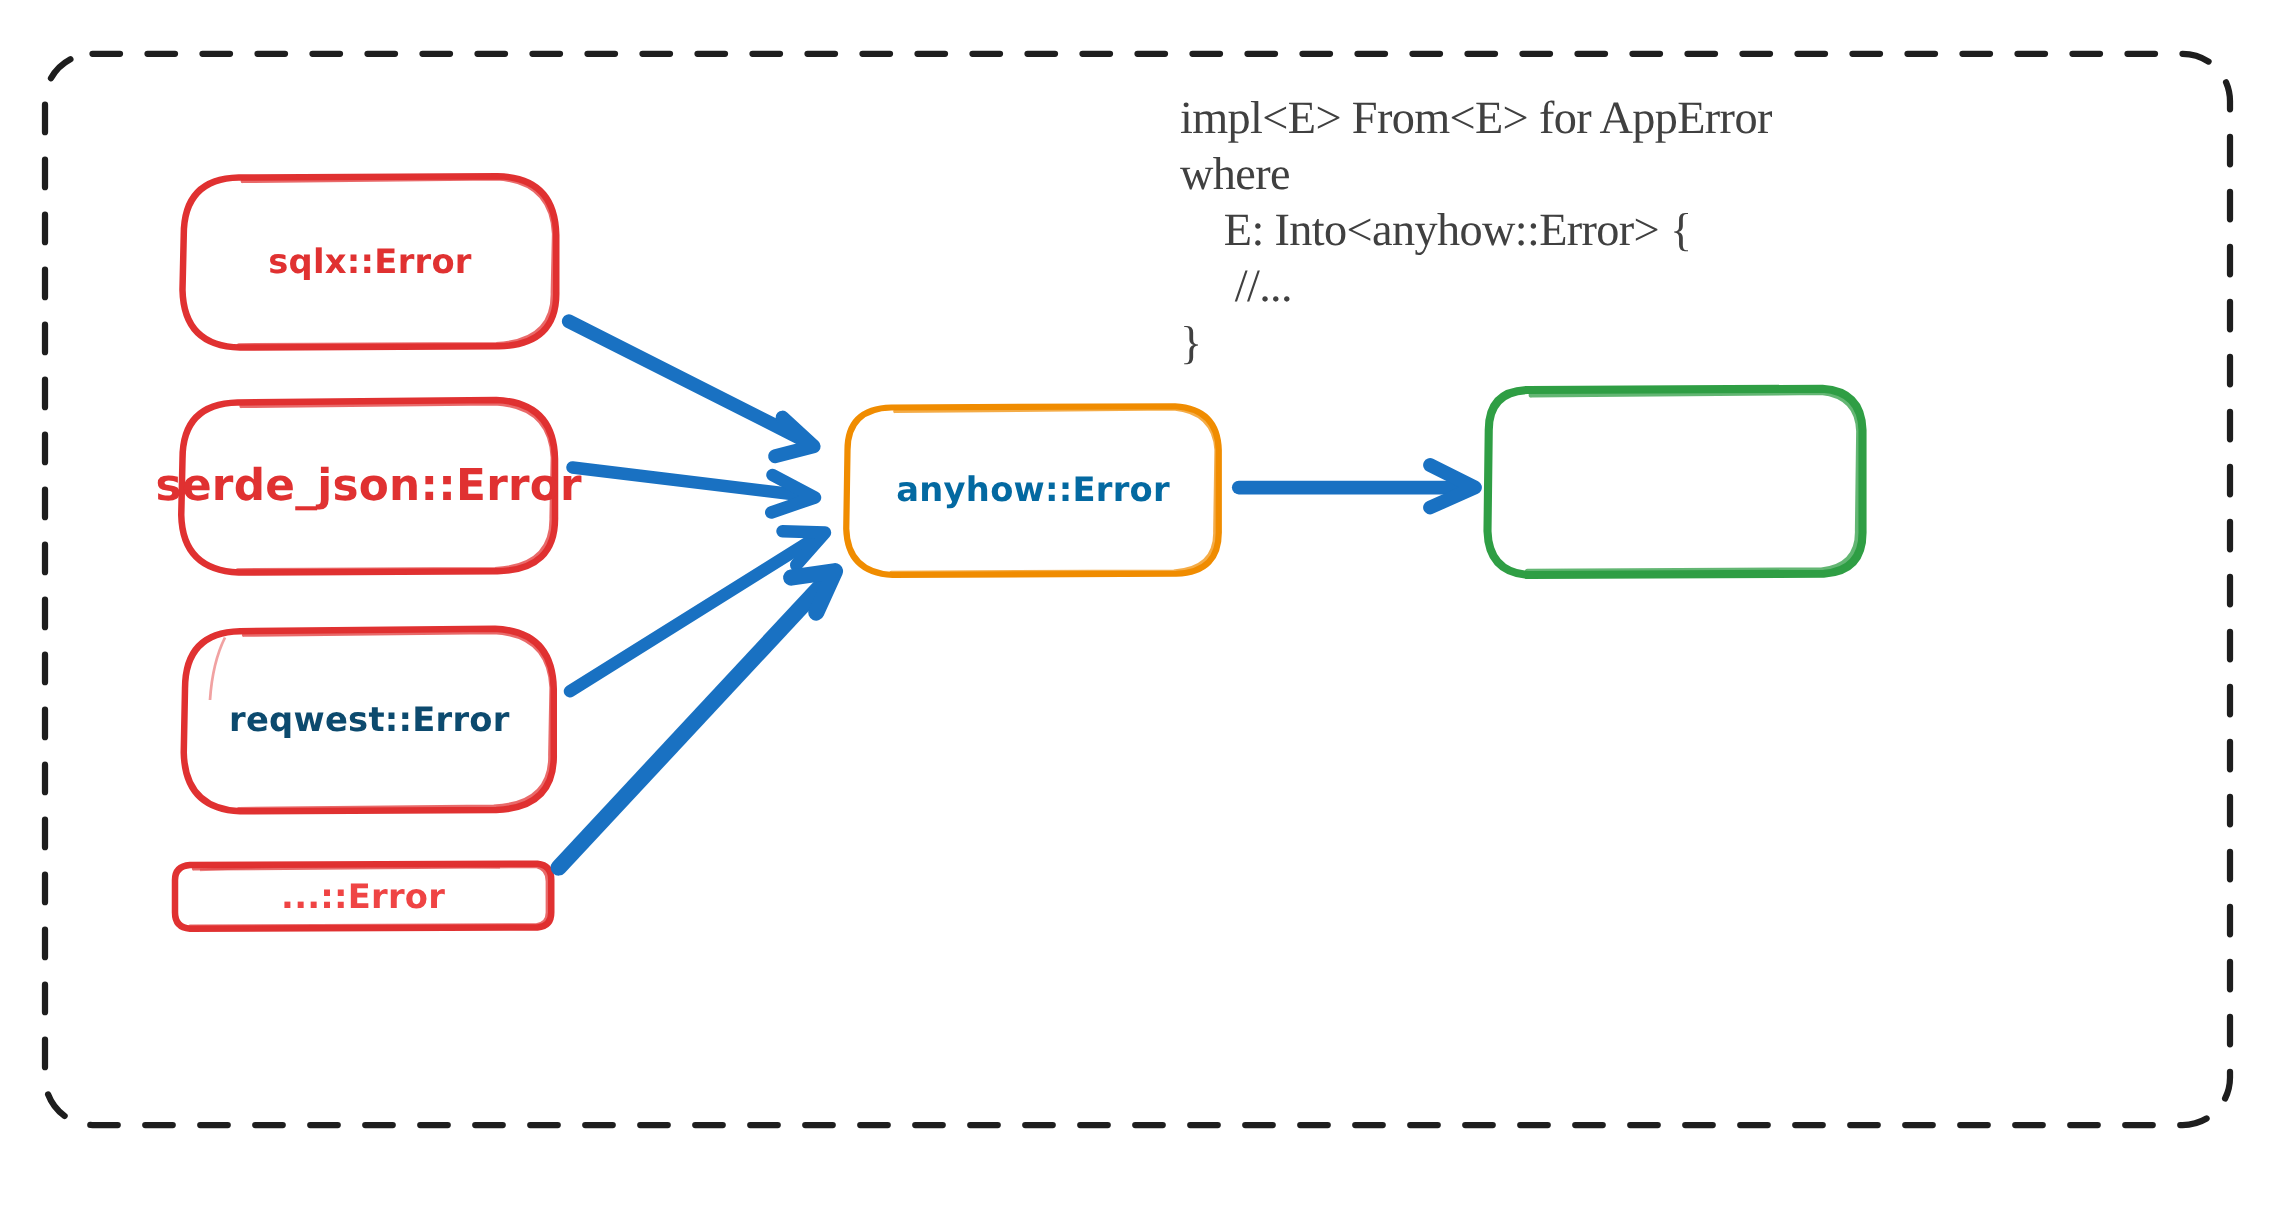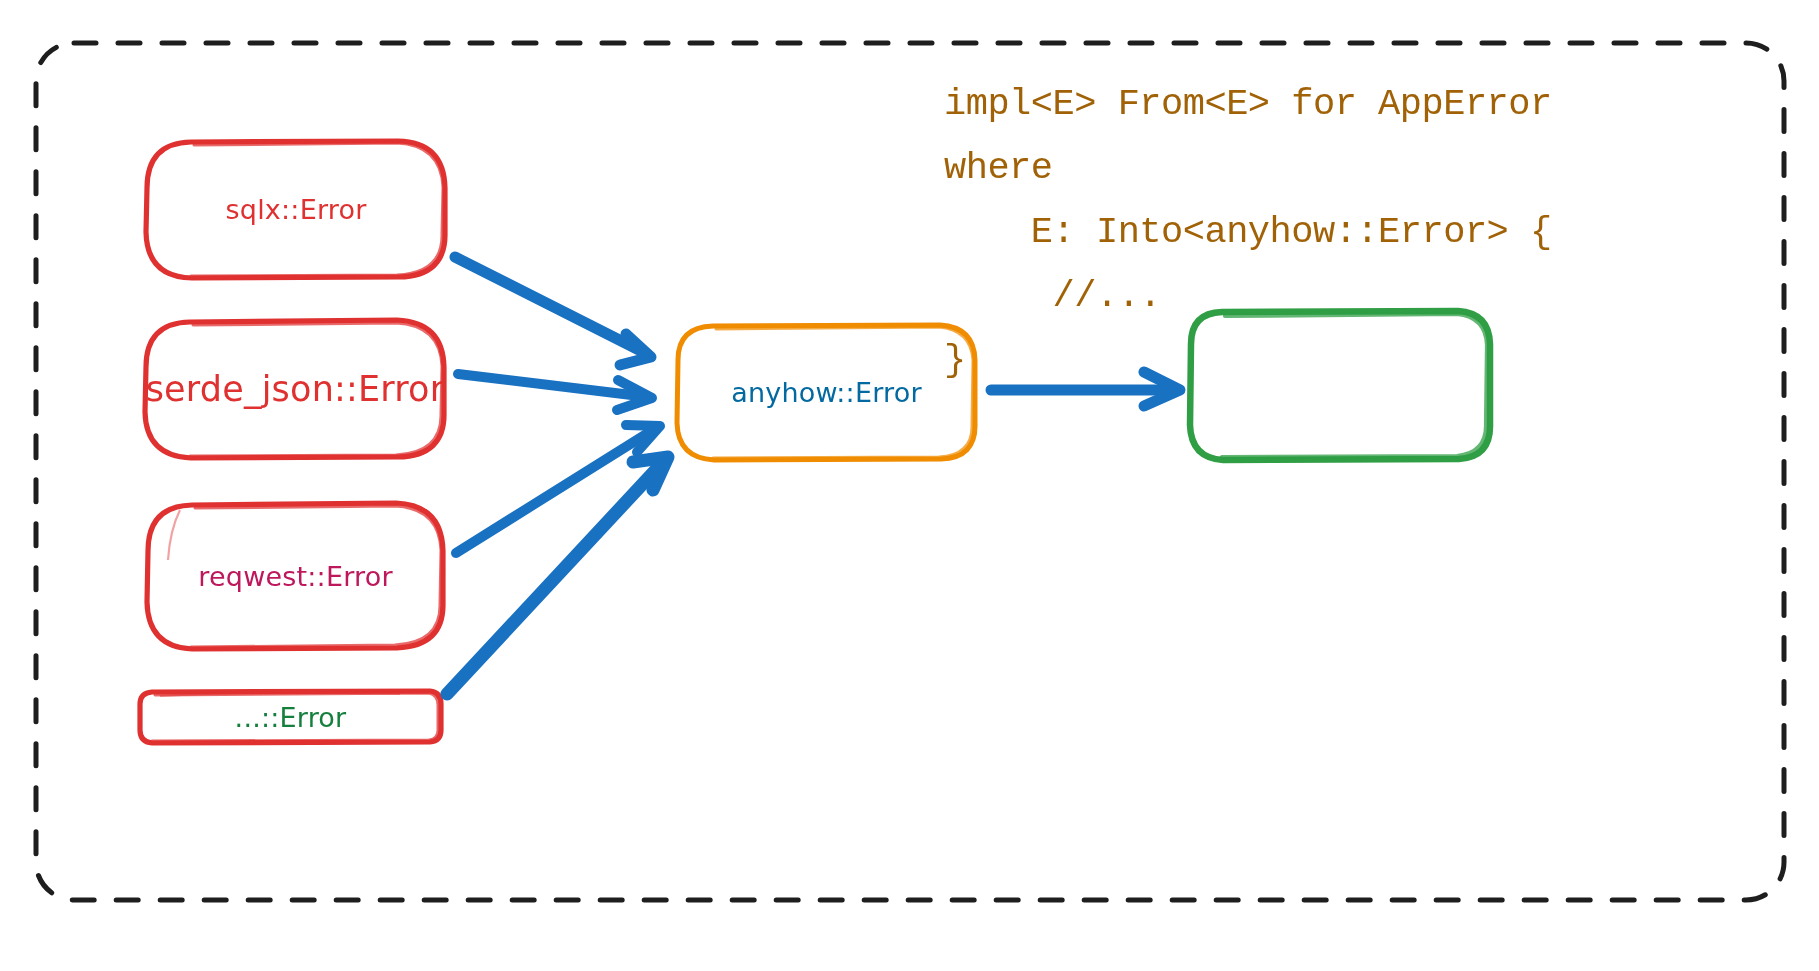--- a/index.html
+++ b/index.html
@@ -26,29 +26,29 @@
   }
   .node-label {
     position: absolute;
     display: flex;
     align-items: center;
     justify-content: center;
     text-align: center;
     white-space: nowrap;
     pointer-events: none;
     font-family: "DejaVu Sans", sans-serif;
-    font-weight: 400;
+    font-weight: 700;
     letter-spacing: 0.2px;
   }
   .code-block {
     position: absolute;
-    font-family: Liberation Mono, monospace;
+    font-family: Liberation Serif, serif;
     font-size: 37px;
-    line-height: 64px;
-    color: #a16207;
+    line-height: 45px;
+    color: #404040;
     white-space: pre;
     letter-spacing: -0.5px;
   }
 </style>
 </head>
 <body>
 
 <div id="stage">
 
   <svg class="layer" viewBox="0 0 1819 971" xmlns="http://www.w3.org/2000/svg">
@@ -110,23 +110,23 @@
     <g>
       <path d="M991,390 L1175,390" fill="none" stroke="#1971c2" stroke-width="11" stroke-linecap="round"></path>
       <path d="M1144,372 L1180,390 L1144,406" fill="none" stroke="#1971c2" stroke-width="11" stroke-linecap="round" stroke-linejoin="round"></path>
     </g>
   </svg>
 
   <div class="node-label" style="left:146px; top:186px; width:300px; height:46px; color:#e03131; font-size:27px;">sqlx::Error</div>
 
   <div class="node-label" style="left:145px; top:366px; width:300px; height:46px; color:#e03131; font-size:35px;">serde_json::Error</div>
 
-  <div class="node-label" style="left:147px; top:553px; width:297px; height:46px; color:#be185d; font-size:27px;">reqwest::Error</div>
+  <div class="node-label" style="left:147px; top:553px; width:297px; height:46px; color:#0c4a6e; font-size:27px;">reqwest::Error</div>
 
-  <div class="node-label" style="left:140px; top:694px; width:301px; height:46px; color:#15803d; font-size:27px;">...::Error</div>
+  <div class="node-label" style="left:140px; top:694px; width:301px; height:46px; color:#ef4444; font-size:27px;">...::Error</div>
 
   <div class="node-label" style="left:677px; top:369px; width:299px; height:46px; color:#0369a1; font-size:27px;">anyhow::Error</div>
 
 
   <div class="code-block" style="left:944px; top:72px;">impl&lt;E&gt; From&lt;E&gt; for AppError
 where
     E: Into&lt;anyhow::Error&gt; {
      //...
 }</div>
 

